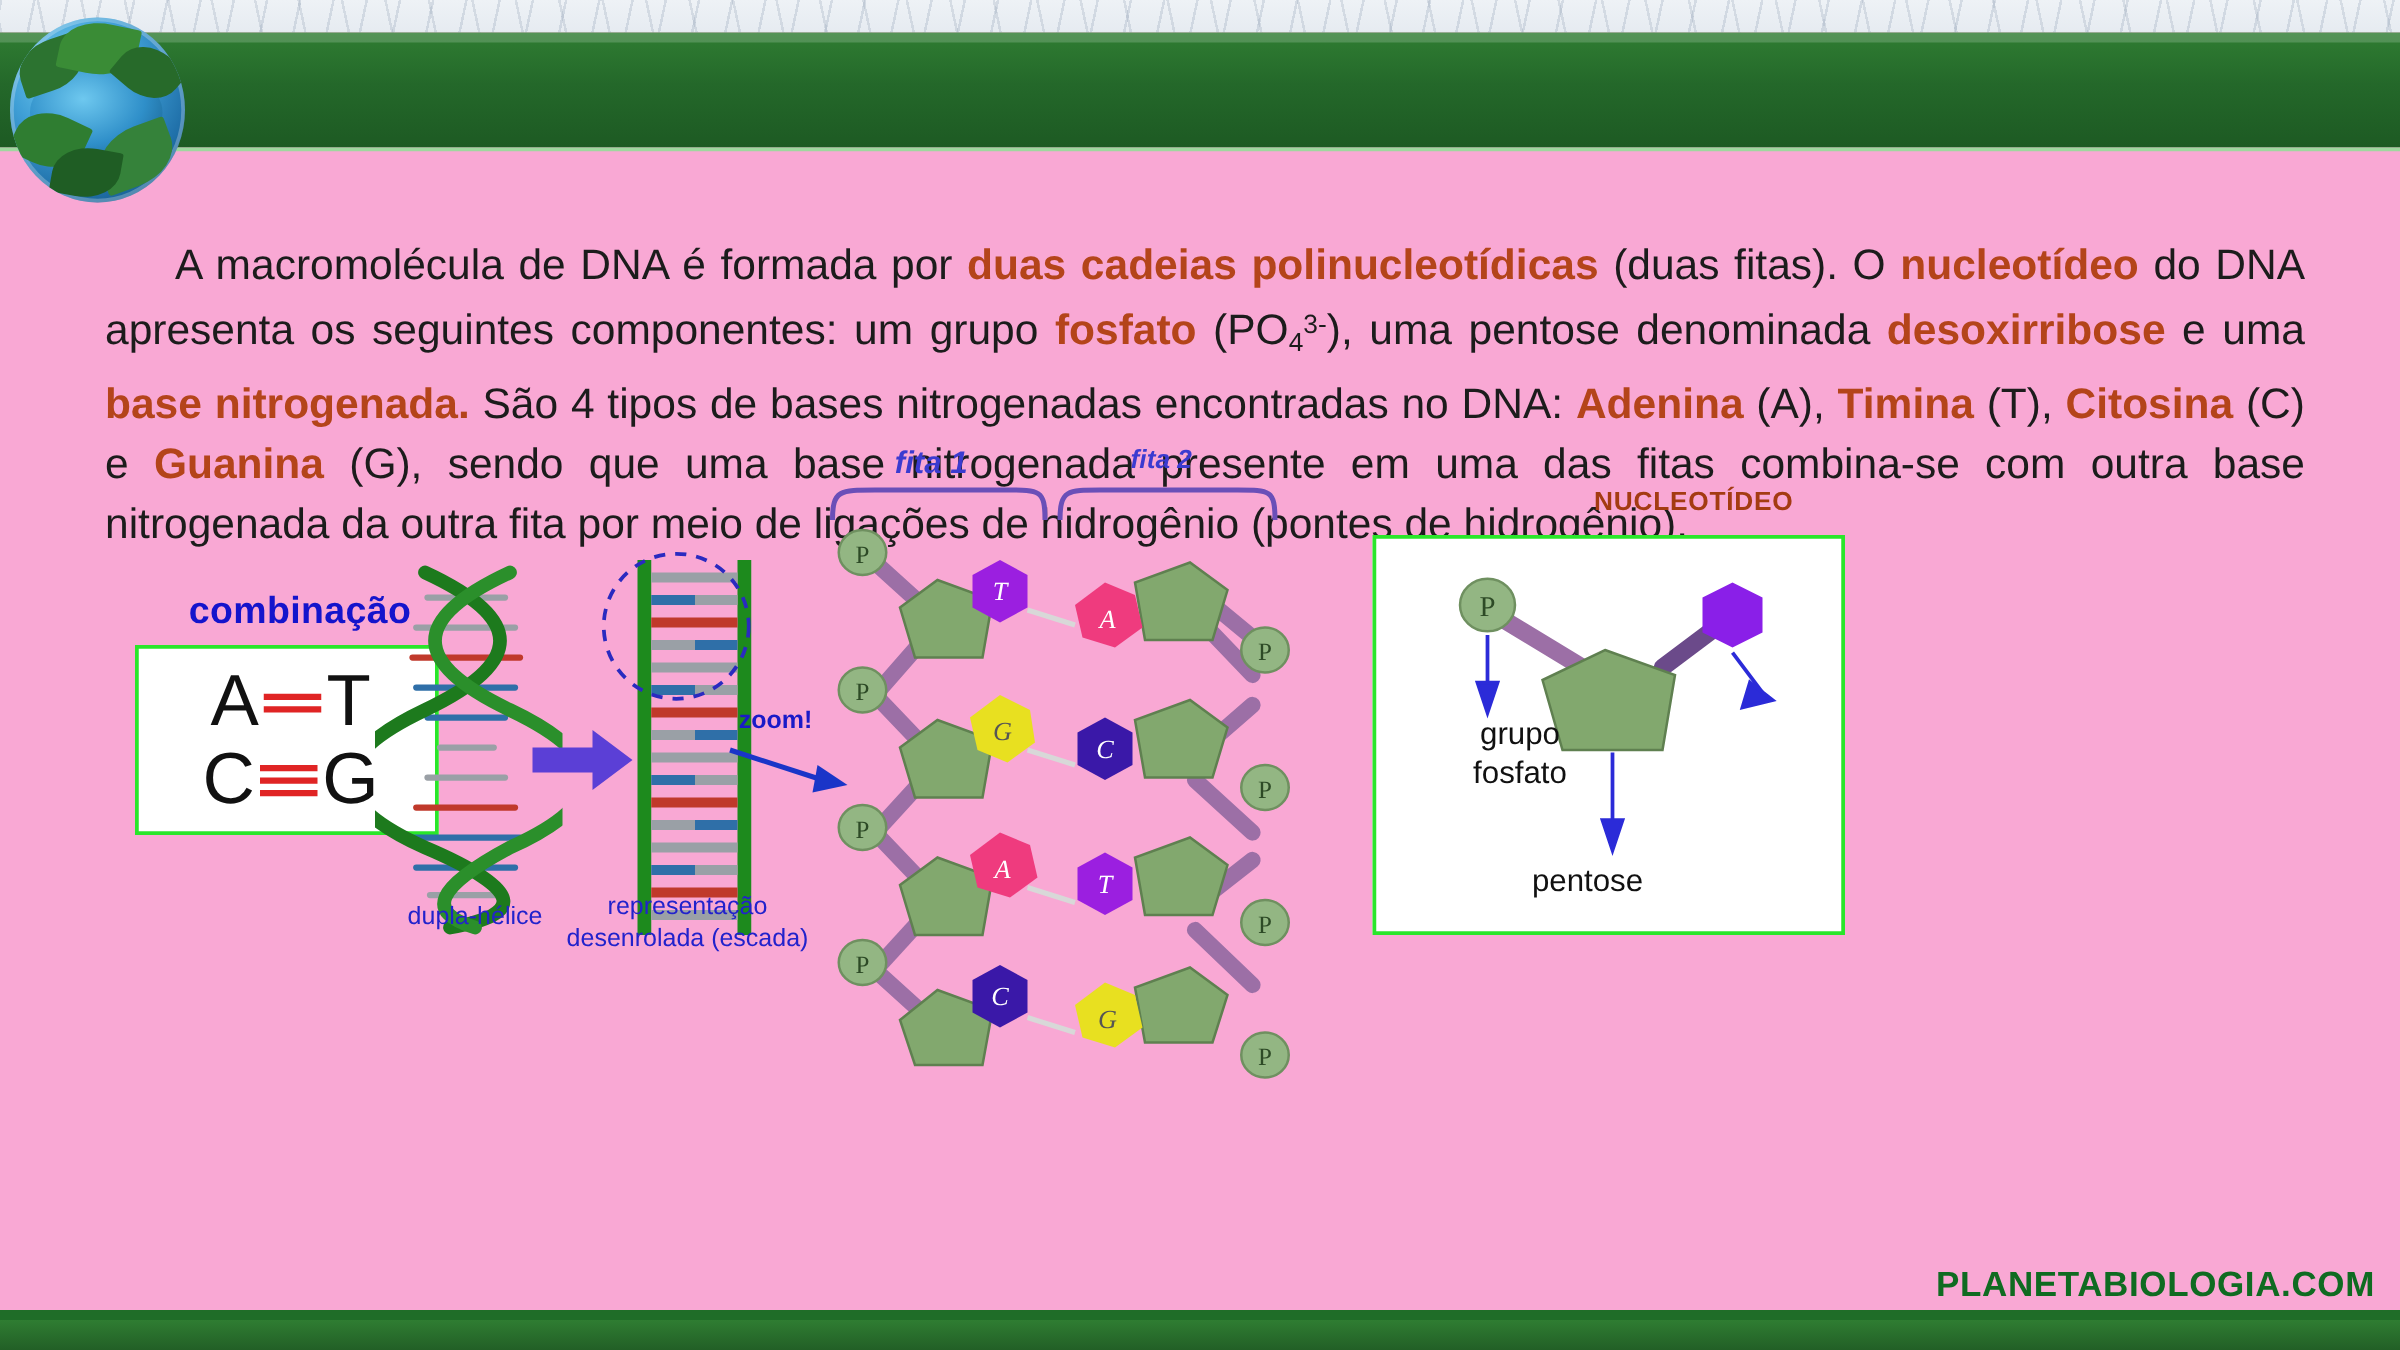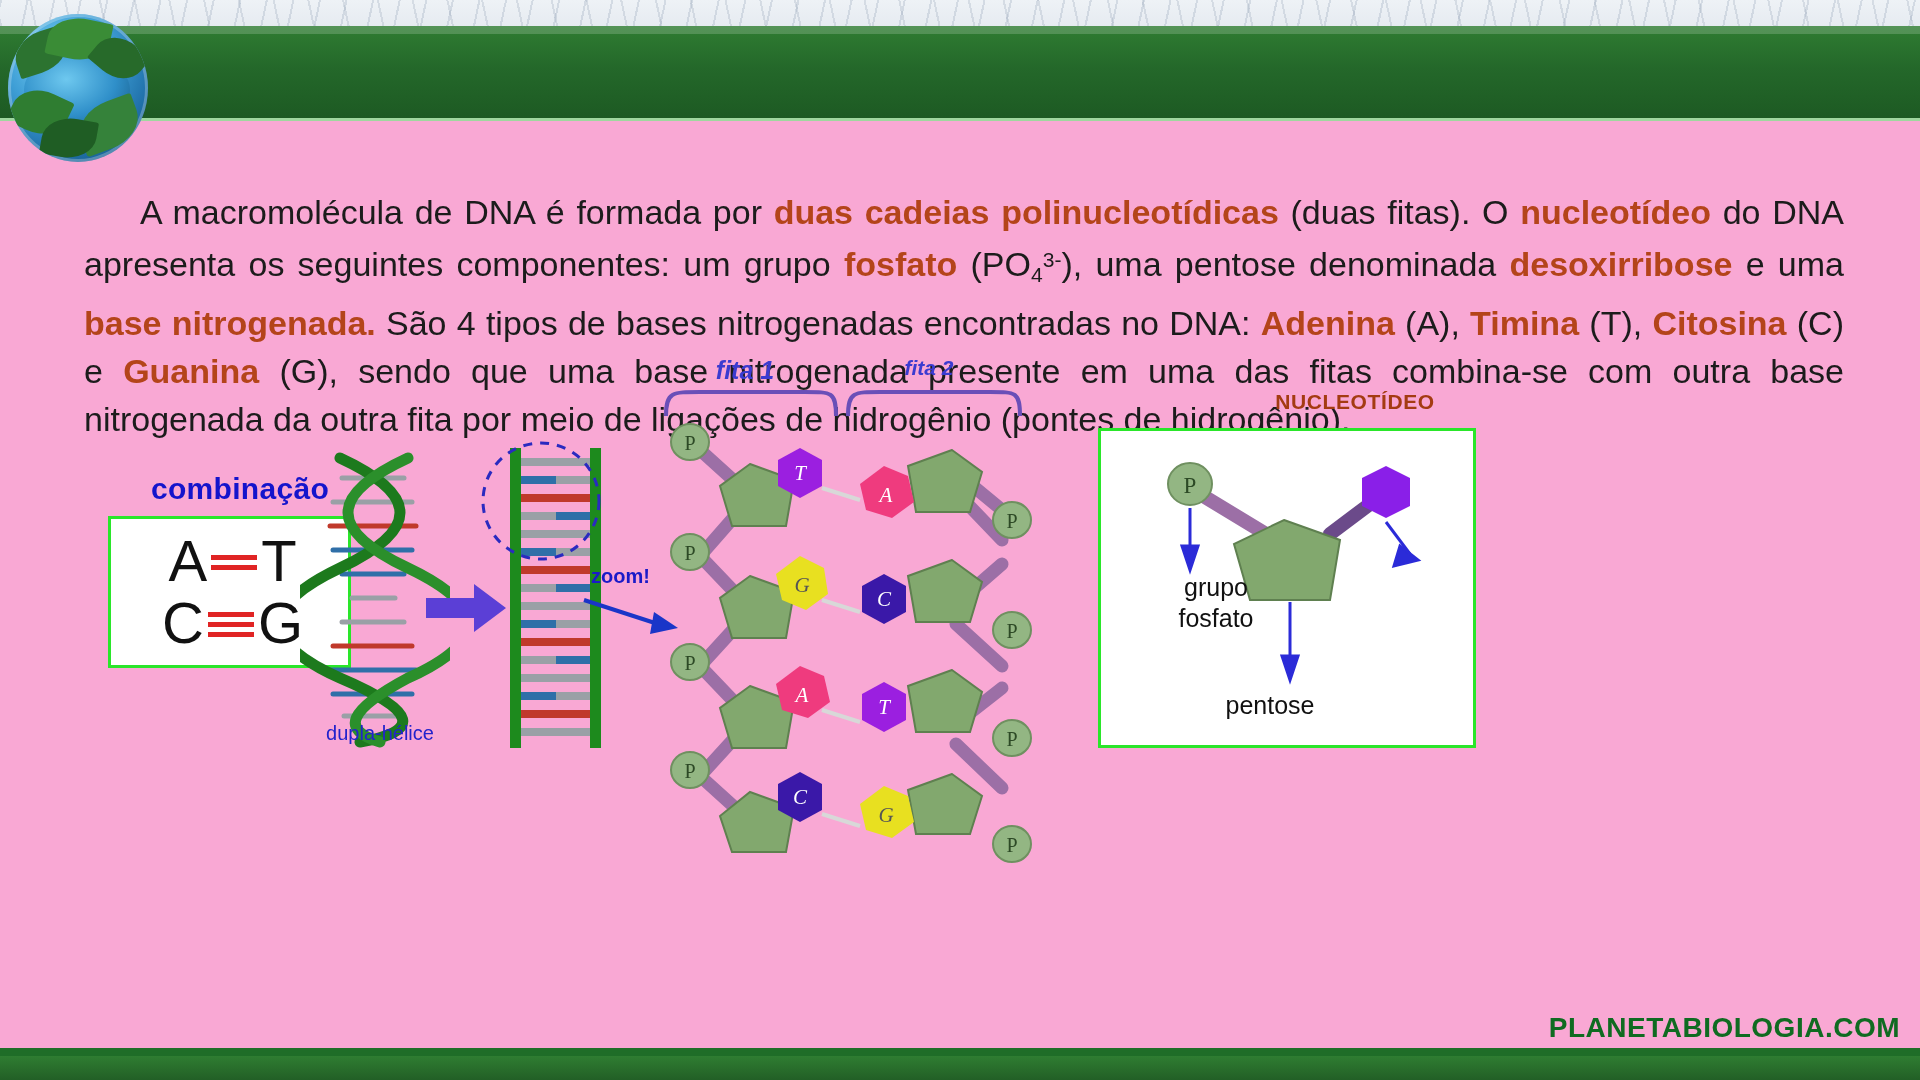--- a/index.html
+++ b/index.html
@@ -275,20 +275,24 @@
       <circle cx="65" cy="65" r="58" fill="none" stroke="#2a2ac0" stroke-width="3" stroke-dasharray="9 8"></circle>
     </svg>
 
     <div id="zoom-label">zoom!</div>
     <svg width="110" height="50" style="position:absolute;left:580px;top:170px;">
       <line x1="4" y1="10" x2="78" y2="34" stroke="#1a35c8" stroke-width="4"></line>
       <path d="M74,22 L98,38 L70,44 Z" fill="#1a35c8"></path>
     </svg>
 
     <div class="cap-blue" id="cap-helix">dupla-hélice</div>
+    <div class="cap-blue" id="cap-ladder">
+      <span>representação</span><br>
+      <span>desenrolada (escada)</span>
+    </div>
 
     <div id="fita1">fita 1</div>
     <div id="fita2">fita 2</div>
     <svg width="430" height="36" style="position:absolute;left:660px;top:-34px;">
       <path d="M6,30 C6,6 12,6 40,6 L145,6 C172,6 176,6 176,30" fill="none" stroke="#6a4fb8" stroke-width="4"></path>
       <path d="M188,30 C188,6 194,6 220,6 L330,6 C356,6 360,6 360,30" fill="none" stroke="#6a4fb8" stroke-width="4"></path>
     </svg>
 
     <svg width="420" height="460" style="position:absolute;left:650px;top:-16px;">
       <g stroke="#9c6fa6" stroke-width="13" stroke-linecap="round" fill="none">

